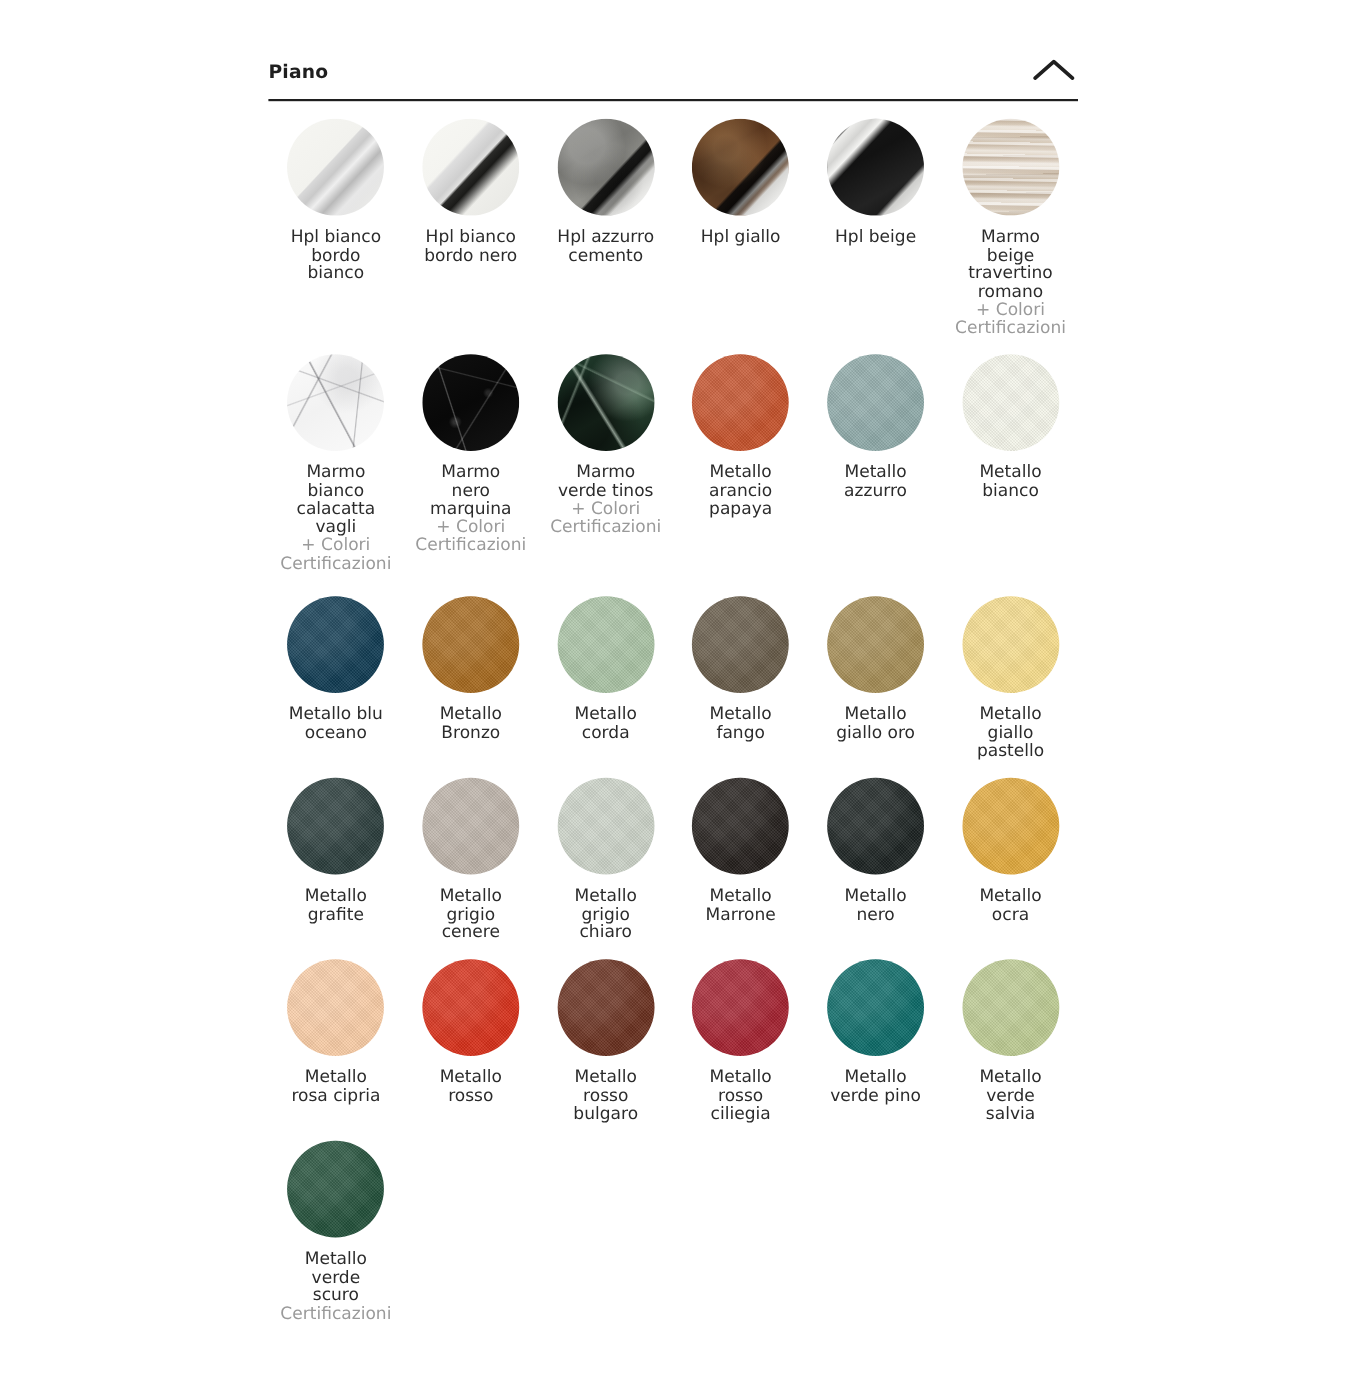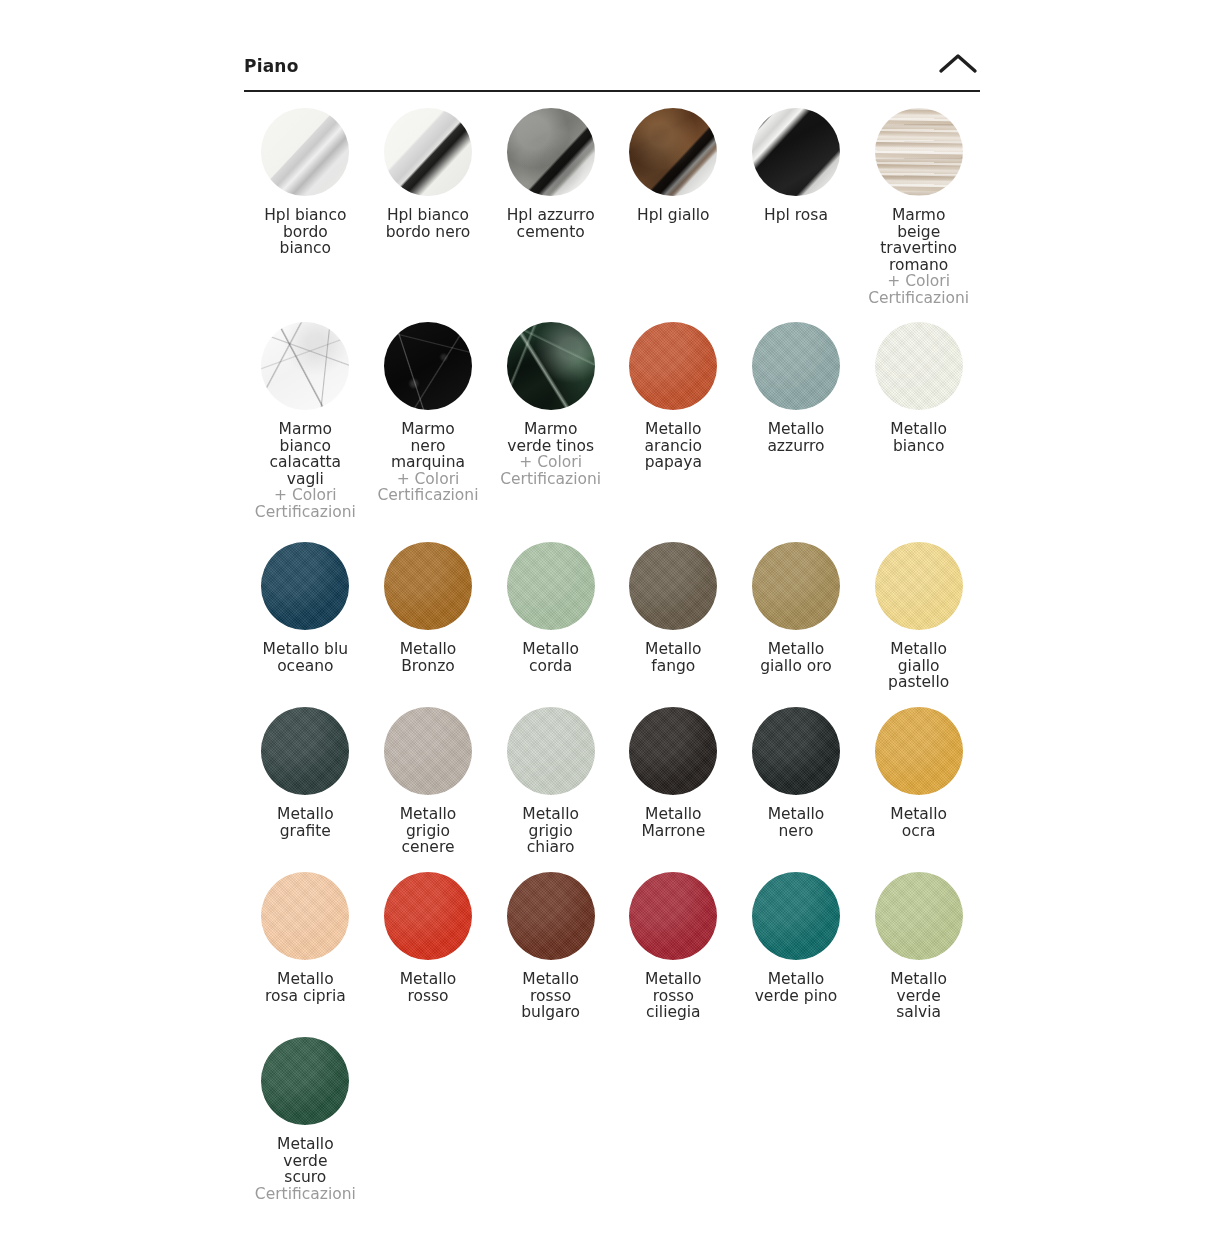--- a/index.html
+++ b/index.html
@@ -253,21 +253,21 @@
 bordo nero</div>
         </div><div class="swatch-item">
           <div class="swatch-circle tex-hpl-grigio-cemento" style="background-color: rgb(124, 124, 120);"></div>
           <div class="swatch-label" style="white-space: pre-line;">Hpl azzurro
 cemento</div>
         </div><div class="swatch-item">
           <div class="swatch-circle tex-hpl-corten" style="background-color: rgb(109, 71, 38);"></div>
           <div class="swatch-label" style="white-space: pre-line;">Hpl giallo</div>
         </div><div class="swatch-item">
           <div class="swatch-circle tex-hpl-nero" style="background-color: rgb(18, 18, 18);"></div>
-          <div class="swatch-label" style="white-space: pre-line;">Hpl rosa</div>
+          <div class="swatch-label" style="white-space: pre-line;">Hpl beige</div>
         </div><div class="swatch-item">
           <div class="swatch-circle tex-marmo-travertino" style="background-color: rgb(217, 203, 184);"></div>
           <div class="swatch-label" style="white-space: pre-line;">Marmo
 beige
 travertino
 romano</div>
           <div class="swatch-note">+ Colori
 Certificazioni</div>
         </div></div>
       <div class="swatch-row row-1"><div class="swatch-item">

